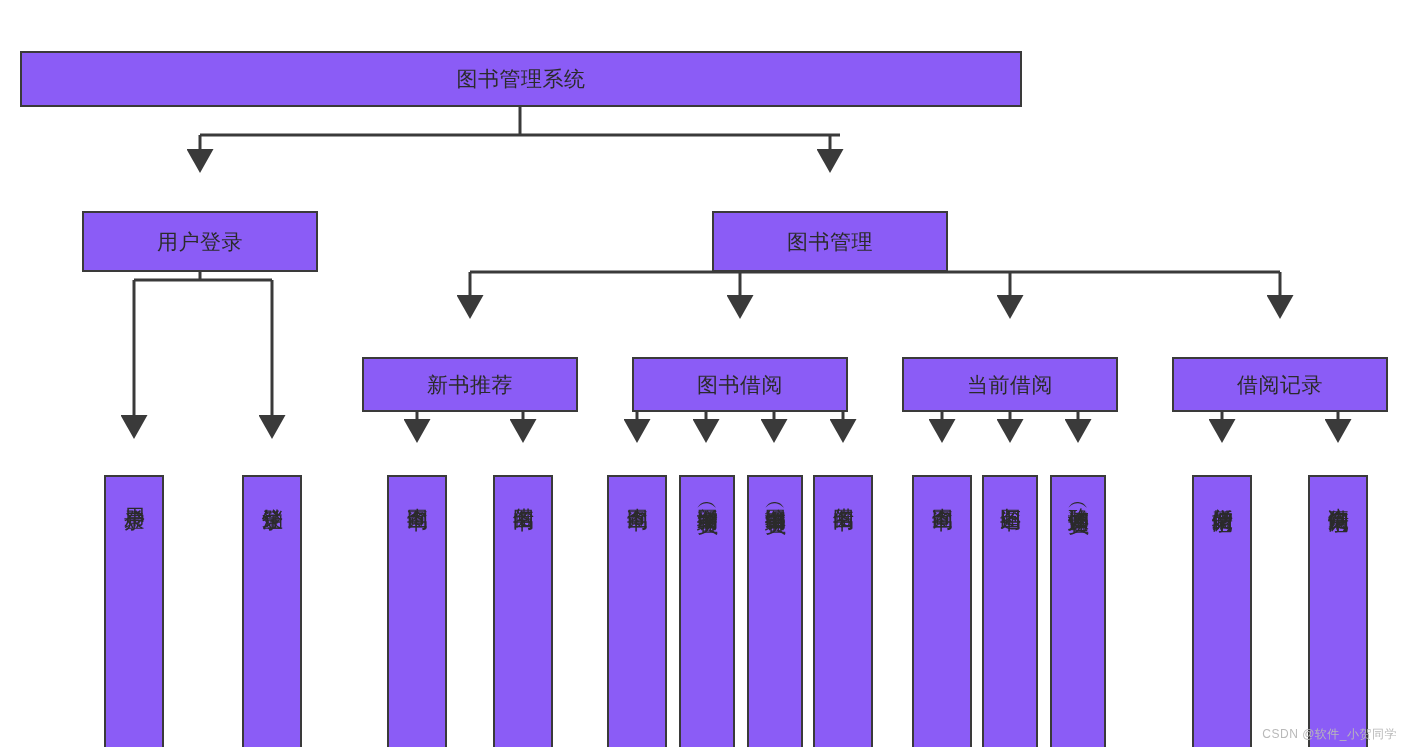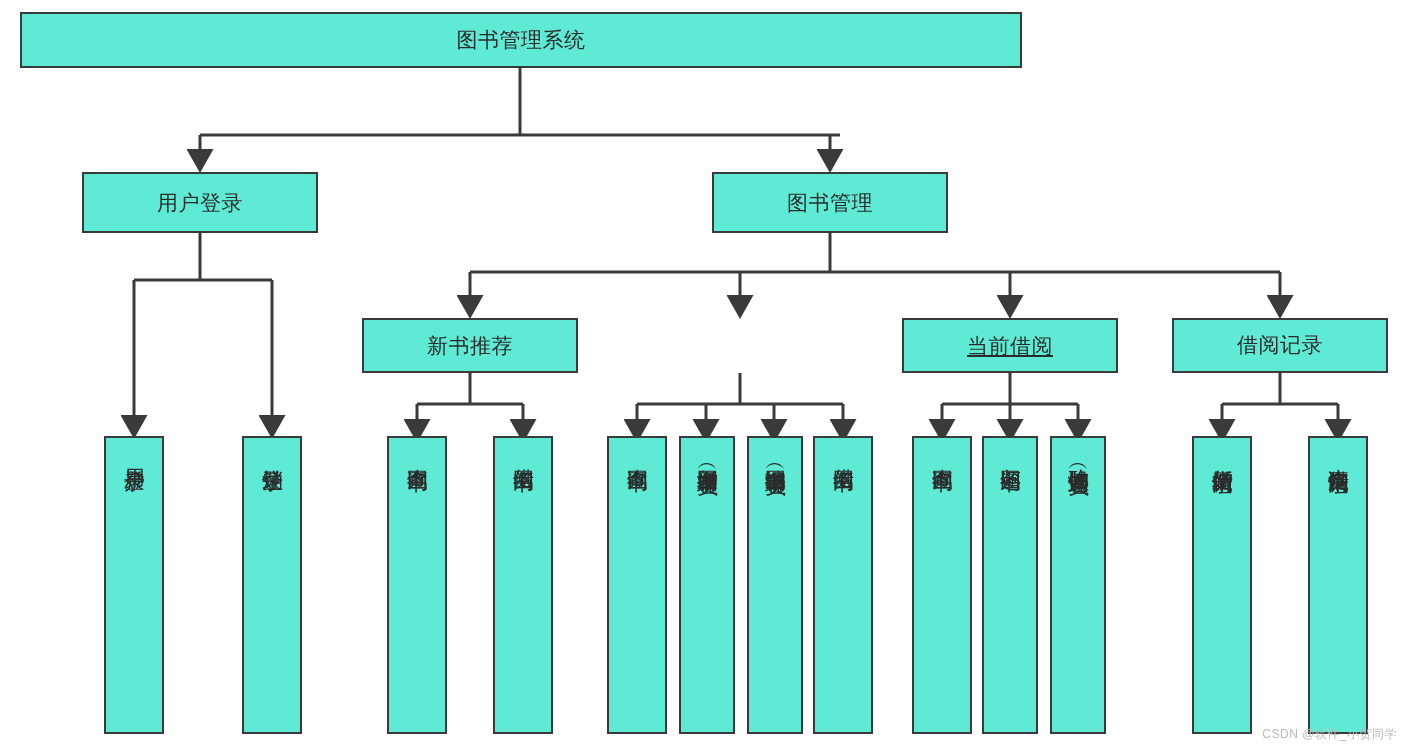--- a/index.html
+++ b/index.html
@@ -23,26 +23,27 @@
     left: 0;
     top: 0;
     width: 1405px;
     height: 747px;
     pointer-events: none;
   }
   .node {
     position: absolute;
     box-sizing: border-box;
     border: 2px solid #3a3a3a;
-    background: #5eead4;
+    background: #8b5cf6;
     display: flex;
     align-items: center;
     justify-content: center;
     color: #2b2b2b;
     text-align: right;
+    margin-top: 39px;
   }
   .node-label {
     display: block;
     line-height: 1.12;
     letter-spacing: 0.5px;
   }
   .node.horizontal .node-label {
     writing-mode: horizontal-tb;
     font-size: 21px;
   }
@@ -133,26 +134,29 @@
   </div>
 
   <div class="node horizontal" style="left:362px; top:318px; width:216px; height:55px;">
     <span class="node-label">新书推荐</span>
   </div>
 
   <div class="node horizontal" style="left:712px; top:172px; width:236px; height:61px;">
     <span class="node-label">图书管理</span>
   </div>
 
-
-  <div class="node horizontal" style="left:902px; top:318px; width:216px; height:55px;text-decoration:underline;">
+  <div class="node horizontal" style="left:632px; top:318px; width:216px; height:55px;">
+    <span class="node-label">图书借阅</span>
+  </div>
+
+  <div class="node horizontal" style="left:902px; top:318px; width:216px; height:55px;">
     <span class="node-label">当前借阅</span>
   </div>
 
-  <div class="node horizontal" style="left:1172px; top:318px; width:216px; height:55px;font-family:Liberation Serif, serif;">
+  <div class="node horizontal" style="left:1172px; top:318px; width:216px; height:55px;">
     <span class="node-label">借阅记录</span>
   </div>
 
   <div class="node vertical" style="left:104px; top:436px; width:60px; height:298px;">
     <span class="node-label">用户登录</span>
   </div>
 
   <div class="node vertical" style="left:242px; top:436px; width:60px; height:298px;">
     <span class="node-label">注销登录</span>
   </div>

